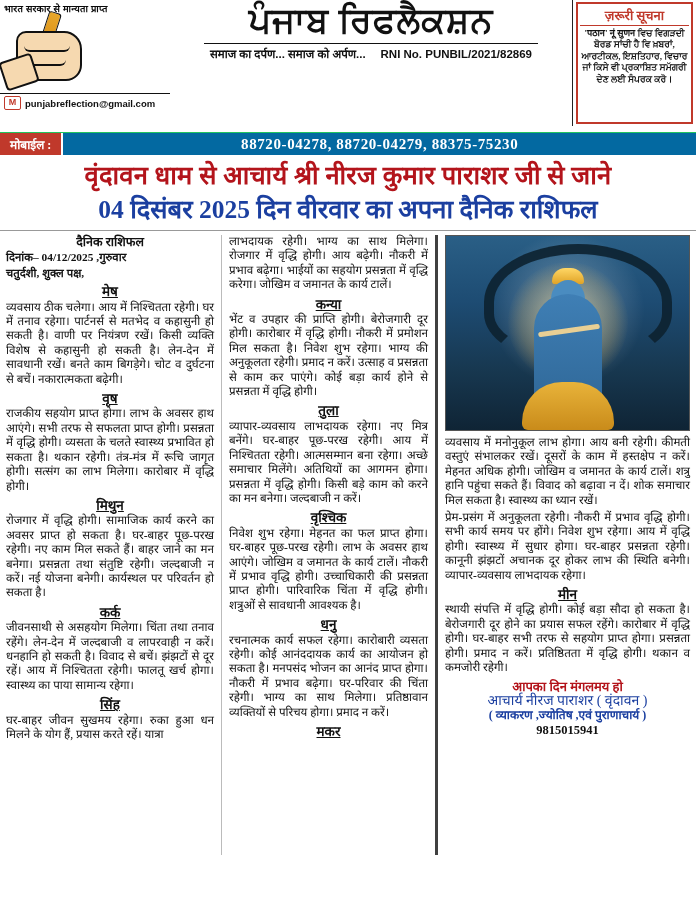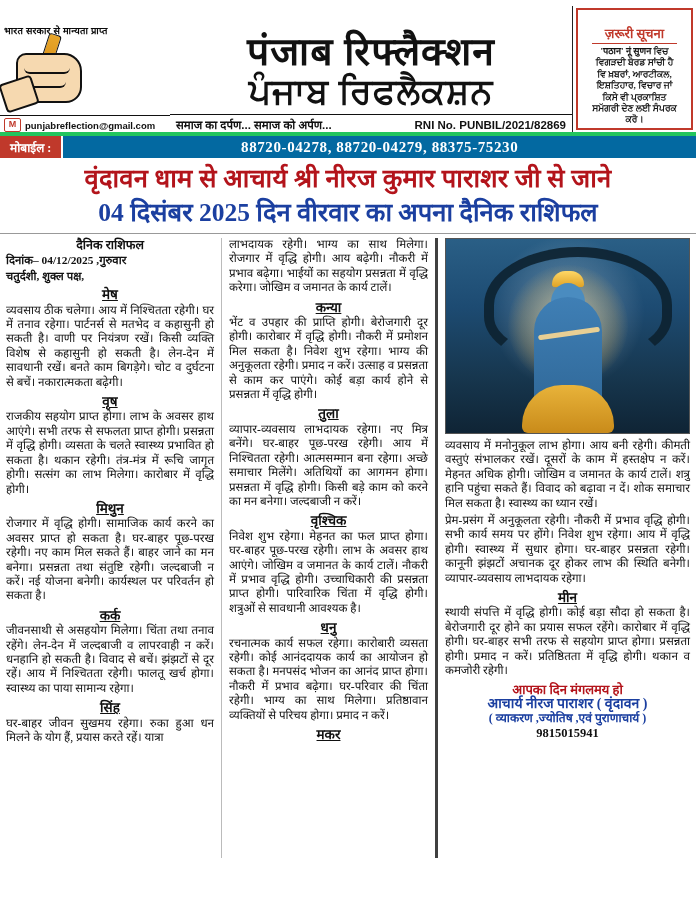--- a/index.html
+++ b/index.html
@@ -18,23 +18,24 @@
     position: relative;
     width: 696px;
     height: 924px;
     box-sizing: border-box;
   }
 
   
   .masthead {
     position: relative;
     height: 132px;
-    border-bottom: 4px solid #22c55e;
-    display: flex;
-    align-items: flex-end;
+    border-bottom: 1px solid #22c55e;
+    display: flex;
+    align-items: flex-start;
+    gap: 34px;
   }
   .masthead-left {
     width: 170px;
     position: relative;
     flex: 0 0 170px;
     overflow: hidden;
   }
   .govt-strip {
     font-size: 9.5px;
     font-weight: bold;
@@ -175,21 +176,21 @@
   .masthead-right {
     flex: 0 0 124px;
     border-left: 1px solid #222;
     padding: 2px 3px;
     box-sizing: border-box;
   }
   .notice-box {
     border: 2px solid #c0392b;
     height: 122px;
     box-sizing: border-box;
-    padding: 14px;
+    padding: 2px;
   }
   .notice-title {
     text-align: center;
     color: #c0392b;
     font-weight: bold;
     font-size: 13px;
     border-bottom: 1.5px solid #c0392b;
     padding-bottom: 1px;
     margin-bottom: 2px;
     font-family: "Liberation Serif", serif;
@@ -373,21 +374,21 @@
     margin-top: 4px;
   }
   .closing .line-1 {
     color: #b3141b;
     font-weight: bold;
     font-size: 13px;
     font-family: "Liberation Serif", serif;
   }
   .closing .line-2 {
     color: #1b3fa0;
-    font-weight: bold;
+    font-weight: normal;
     font-size: 14px;
     font-family: "Liberation Serif", serif;
   }
   .closing .line-3 {
     color: #1b3fa0;
     font-weight: bold;
     font-size: 12px;
     font-family: "Liberation Serif", serif;
   }
   .closing .line-4 {
@@ -411,21 +412,20 @@
         <div class="fist"></div>
         <div class="cuff"></div>
       </div>
       <div class="email-row">
         <div class="gmail-badge">M</div>
         <div class="email-text">punjabreflection@gmail.com</div>
       </div>
     </div>
 
     <div class="masthead-center">
-      <div class="title-hi">पंजाब रिफ्लैक्शन</div>
       <div class="title-pa">ਪੰਜਾਬ ਰਿਫਲੈਕਸ਼ਨ</div>
       <div class="center-bottom">
         <div class="tagline">समाज का दर्पण... समाज को अर्पण...</div>
         <div class="rni">RNI No. PUNBIL/2021/82869</div>
       </div>
     </div>
 
     <div class="masthead-right">
       <div class="notice-box">
         <div class="notice-title">ज़रूरी सूचना</div>

